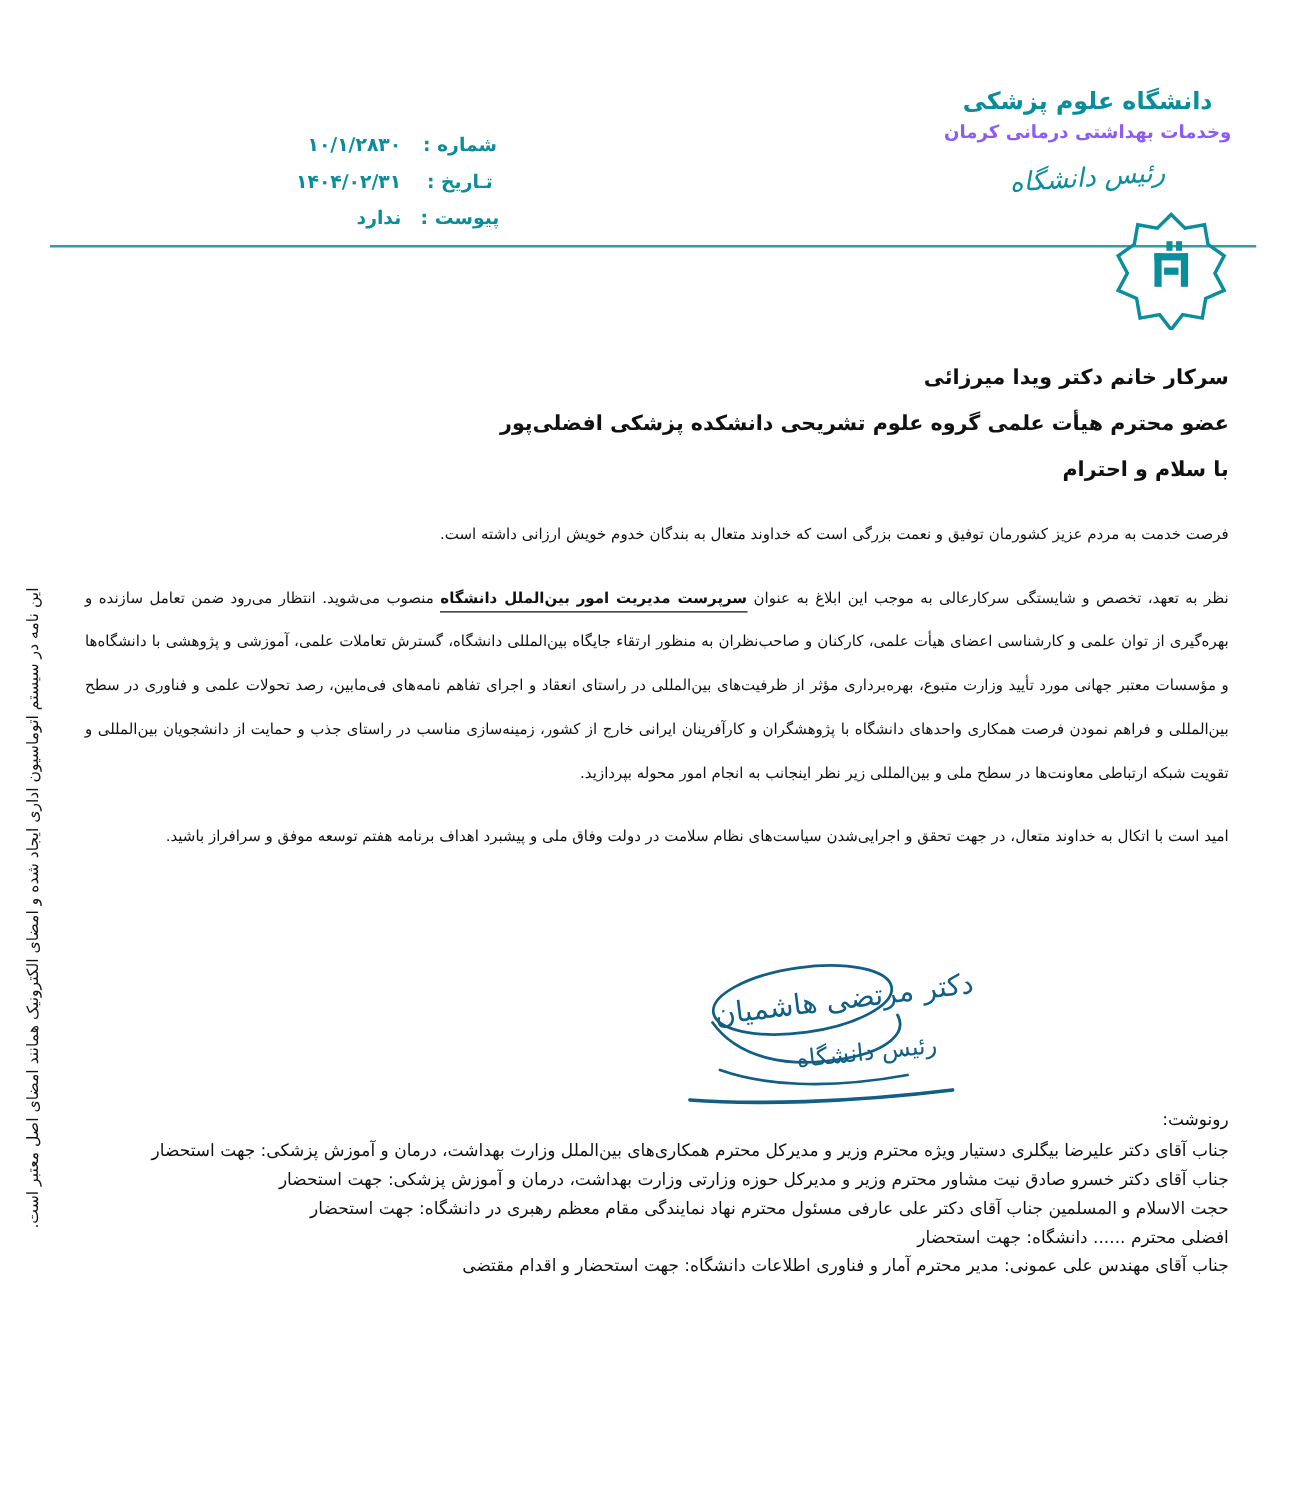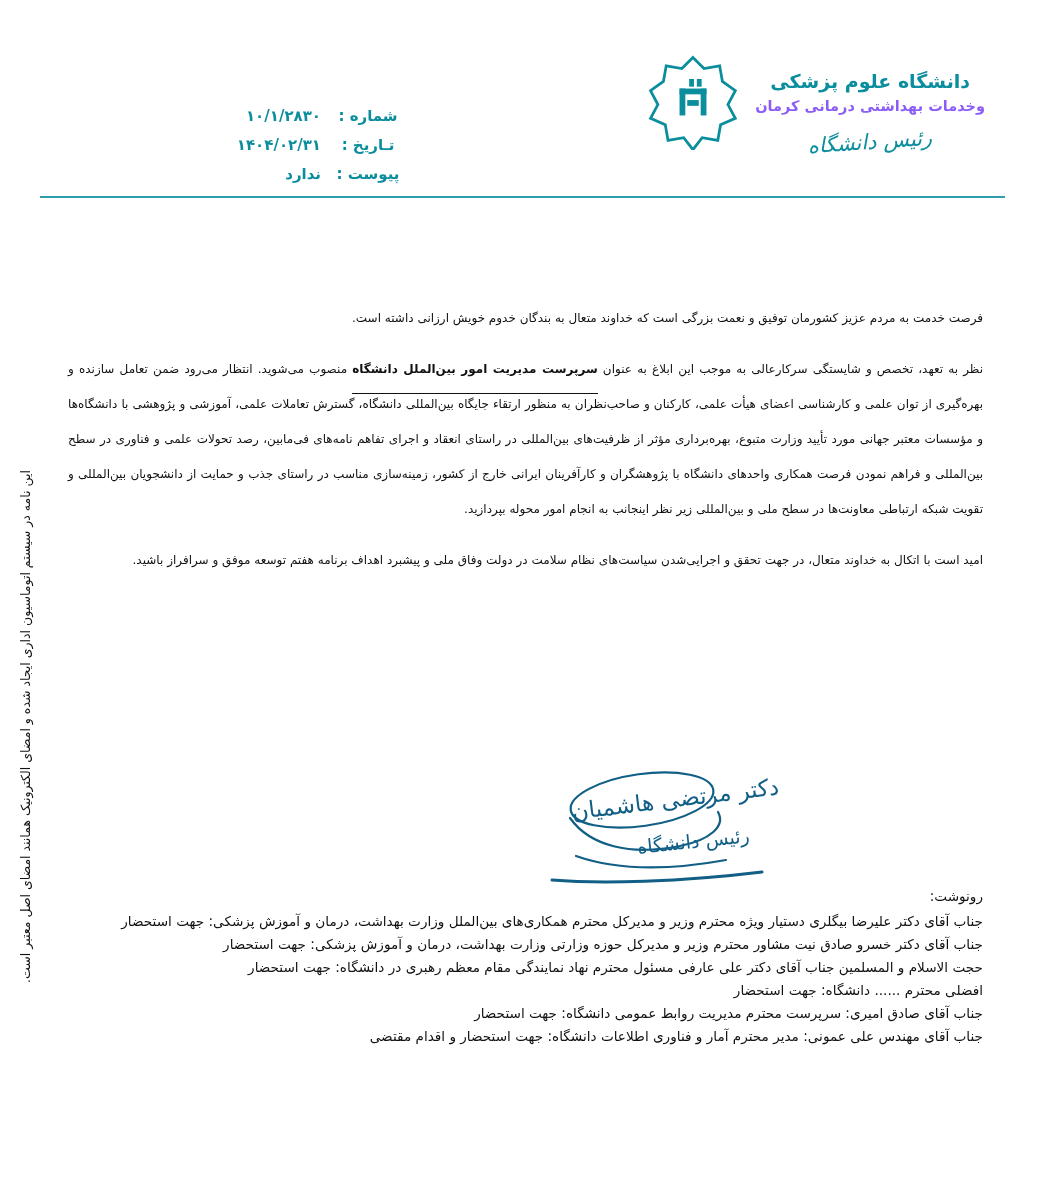--- a/index.html
+++ b/index.html
@@ -26,21 +26,21 @@
     top: 40px;
     right: 0;
     left: 0;
     height: 180px;
   }
   .logo-block {
     position: absolute;
     top: 14px;
     right: 60px;
     display: flex;
-    flex-direction: row;
+    flex-direction: column;
     align-items: flex-start;
     gap: 14px;
     justify-content: center;
   }
   .logo-mark {
     width: 96px;
     height: 96px;
     flex: 0 0 auto;
     position: relative;
   }
@@ -146,21 +146,21 @@
   .para {
     font-size: 12px;
     line-height: 35px;
     text-align: justify;
     text-justify: inter-word;
     margin: 16px 0 4px 0;
   }
   .b-underline {
     font-weight: bold;
     border-bottom: 1.5px solid #111;
-    padding-bottom: 17px;
+    padding-bottom: 4px;
   }
 
   
   .signature {
     position: absolute;
     top: 760px;
     right: 255px;
     width: 260px;
     height: 130px;
   }
@@ -245,20 +245,25 @@
         <span class="meta-value">ندارد</span>
       </div>
     </div>
   </div>
 
   <div class="divider"></div>
 
   <div class="side-note">این نامه در سیستم اتوماسیون اداری ایجاد شده و امضای الکترونیک همانند امضای اصل معتبر است.</div>
 
   <div class="body-wrap">
+    <div class="addressee">
+      <div>سرکار خانم دکتر ویدا میرزائی</div>
+      <div>عضو محترم هیأت علمی گروه علوم تشریحی دانشکده پزشکی افضلی‌پور</div>
+      <div>با سلام و احترام</div>
+    </div>
 
     <p class="para">فرصت خدمت به مردم عزیز کشورمان توفیق و نعمت بزرگی است که خداوند متعال به بندگان خدوم خویش ارزانی داشته است.</p>
 
     <p class="para">
       <span>نظر به تعهد، تخصص و شایستگی سرکارعالی به موجب این ابلاغ به عنوان </span><span class="b-underline">سرپرست مدیریت امور بین‌الملل دانشگاه</span><span> منصوب می‌شوید. انتظار می‌رود ضمن تعامل سازنده و بهره‌گیری از توان علمی و کارشناسی اعضای هیأت علمی، کارکنان و صاحب‌نظران به منظور ارتقاء جایگاه بین‌المللی دانشگاه، گسترش تعاملات علمی، آموزشی و پژوهشی با دانشگاه‌ها و مؤسسات معتبر جهانی مورد تأیید وزارت متبوع، بهره‌برداری مؤثر از ظرفیت‌های بین‌المللی در راستای انعقاد و اجرای تفاهم نامه‌های فی‌مابین، رصد تحولات علمی و فناوری در سطح بین‌المللی و فراهم نمودن فرصت همکاری واحدهای دانشگاه با پژوهشگران و کارآفرینان ایرانی خارج از کشور، زمینه‌سازی مناسب در راستای جذب و حمایت از دانشجویان بین‌المللی و تقویت شبکه ارتباطی معاونت‌ها در سطح ملی و بین‌المللی زیر نظر اینجانب به انجام امور محوله بپردازید.</span>
     </p>
 
     <p class="para">امید است با اتکال به خداوند متعال، در جهت تحقق و اجرایی‌شدن سیاست‌های نظام سلامت در دولت وفاق ملی و پیشبرد اهداف برنامه هفتم توسعه موفق و سرافراز باشید.</p>
   </div>
 
@@ -274,17 +279,16 @@
     <div class="sig-name">دکتر مرتضی هاشمیان</div>
     <div class="sig-title">رئیس دانشگاه</div>
   </div>
 
   <div class="cc">
     <div class="cc-title">رونوشت:</div>
     <div class="cc-item">جناب آقای دکتر علیرضا بیگلری دستیار ویژه محترم وزیر و مدیرکل محترم همکاری‌های بین‌الملل وزارت بهداشت، درمان و آموزش پزشکی: جهت استحضار</div>
     <div class="cc-item">جناب آقای دکتر خسرو صادق نیت مشاور محترم وزیر و مدیرکل حوزه وزارتی وزارت بهداشت، درمان و آموزش پزشکی: جهت استحضار</div>
     <div class="cc-item">حجت الاسلام و المسلمین جناب آقای دکتر علی عارفی مسئول محترم نهاد نمایندگی مقام معظم رهبری در دانشگاه: جهت استحضار</div>
     <div class="cc-item">افضلی محترم ...... دانشگاه: جهت استحضار</div>
-    <div class="cc-item">جناب آقای صادق امیری: سرپرست محترم مدیریت روابط عمومی دانشگاه: جهت استحضار</div>
     <div class="cc-item">جناب آقای مهندس علی عمونی: مدیر محترم آمار و فناوری اطلاعات دانشگاه: جهت استحضار و اقدام مقتضی</div>
   </div>
 
 </div>
 
 </body></html>

